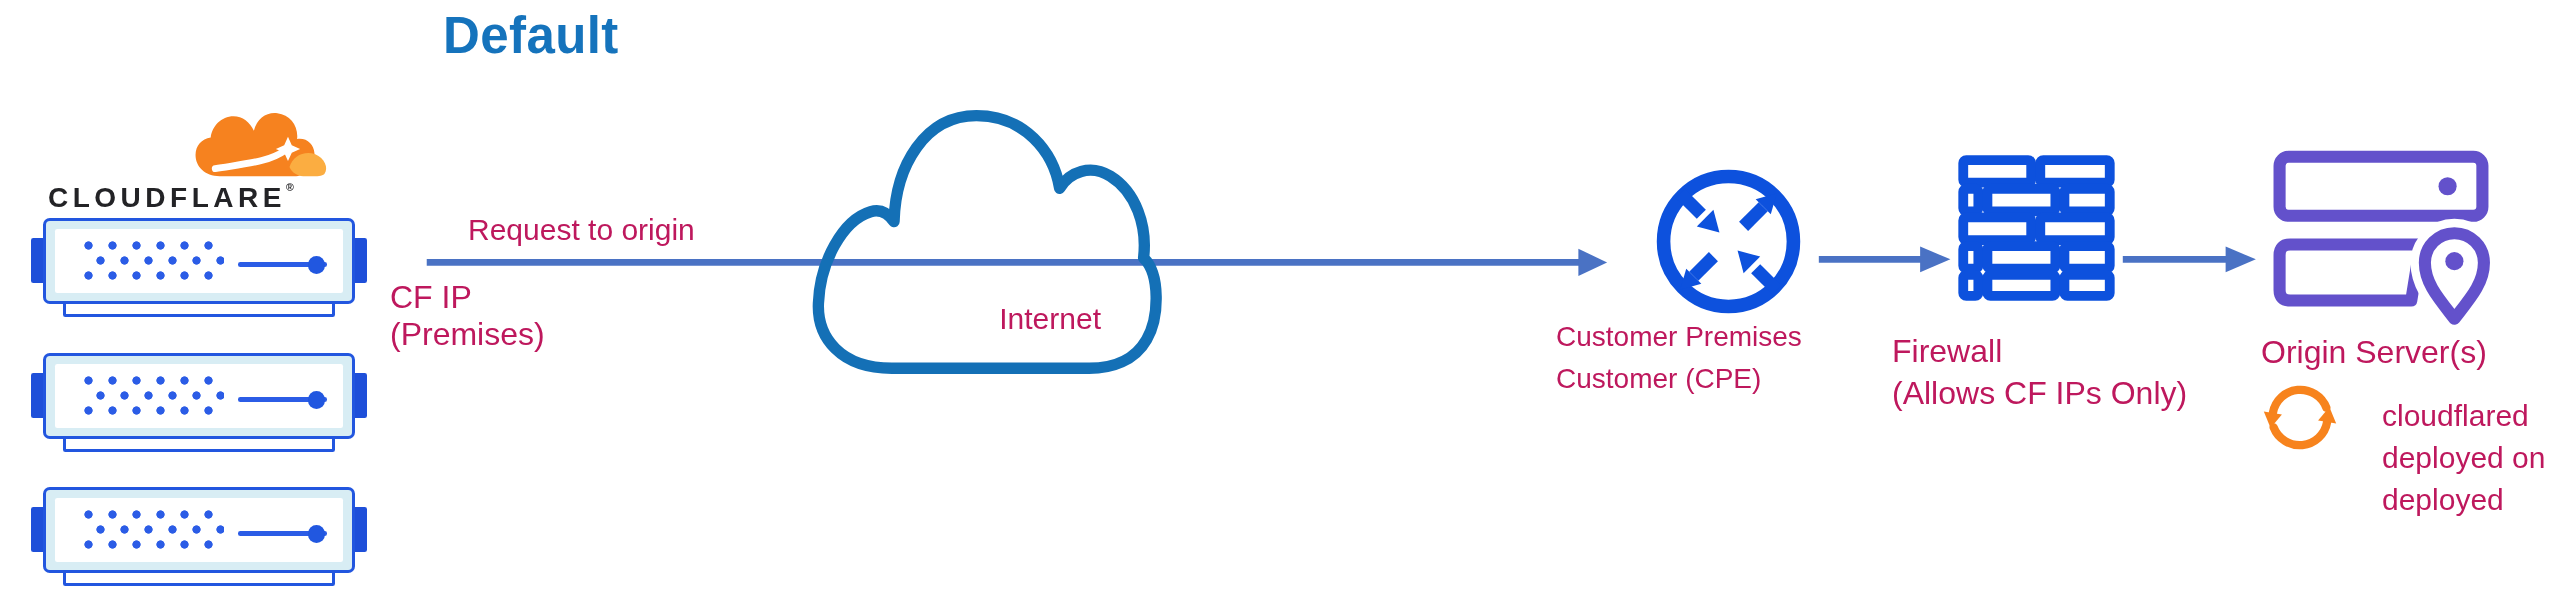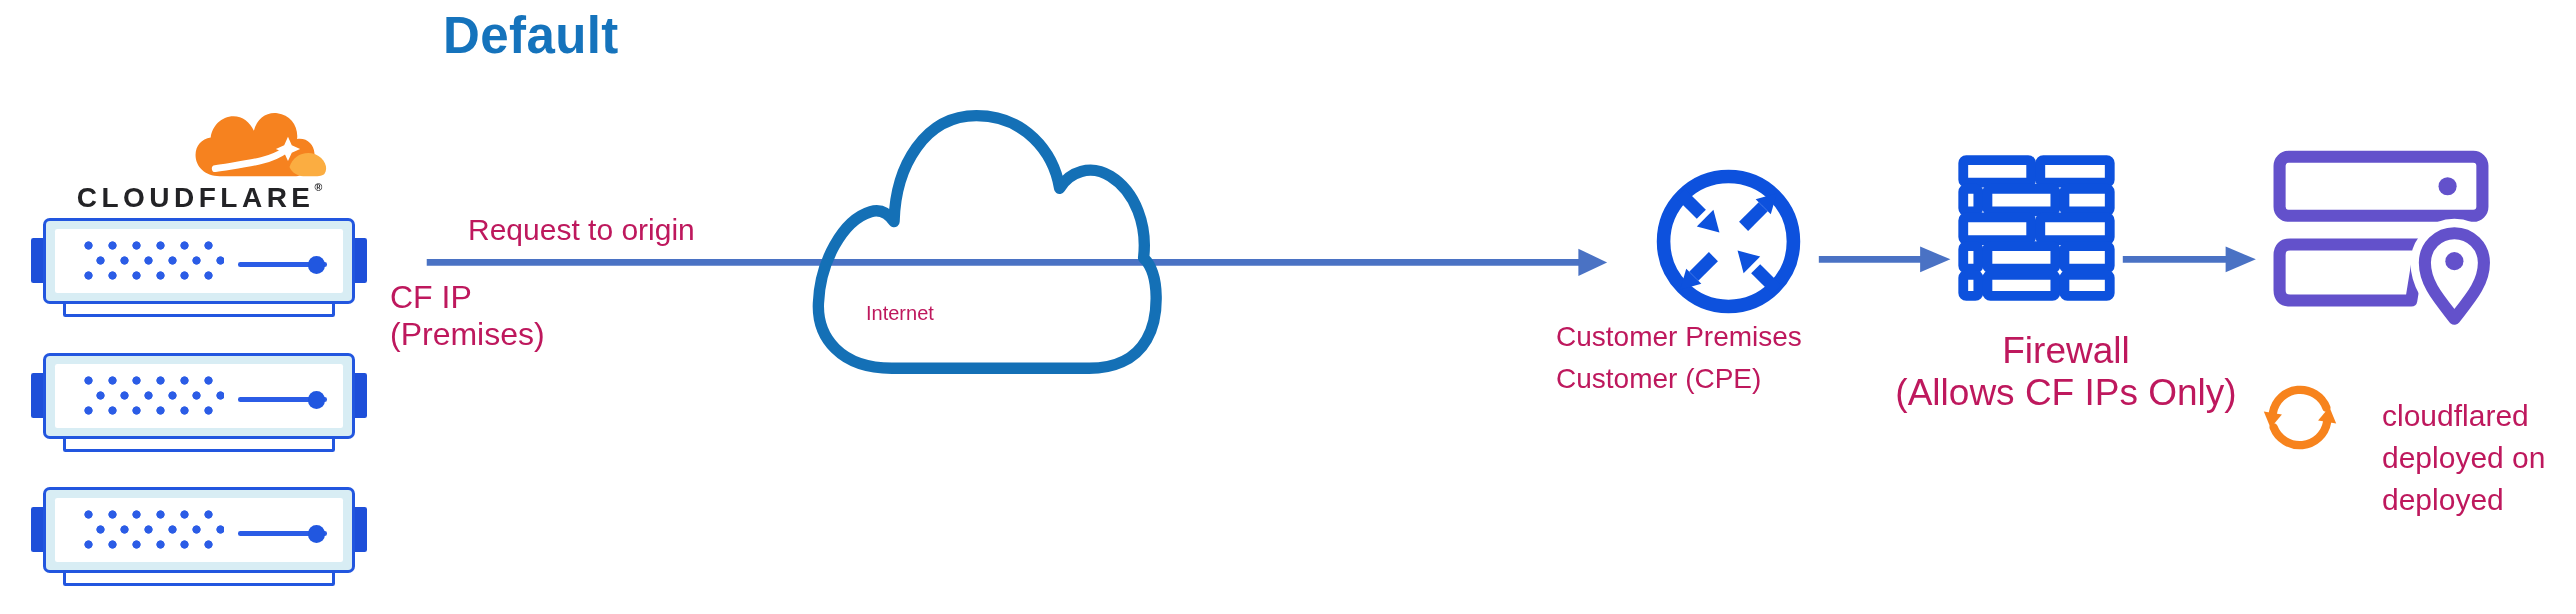--- a/index.html
+++ b/index.html
@@ -4,21 +4,21 @@
 <style>
   html,body{margin:0;padding:0;background:#ffffff;}
   #canvas{
     position:relative;width:2576px;height:614px;background:#ffffff;overflow:hidden;
     font-family:"Liberation Sans", sans-serif;
   }
   .abs{position:absolute;}
   .lbl{color:#be185d;white-space:nowrap;}
   #title{left:443px;top:6px;font-size:51px;font-weight:700;color:#1573bc;letter-spacing:0.4px;text-align:center;}
   #wordmark{left:48px;top:182px;width:303px;font-size:28px;font-weight:800;color:#232326;
-    letter-spacing:4.5px;white-space:nowrap;text-align:center;}
+    letter-spacing:4.5px;white-space:nowrap;}
   #wordmark .reg{font-size:10.6px;vertical-align:top;letter-spacing:0;position:relative;top:-1.5px;}
   
   #connectors{left:0;top:0;}
   
   .server{position:absolute;left:43px;width:312px;height:86px;}
   .server .tab{position:absolute;width:13.6px;height:45px;top:19.7px;background:#1e4fd9;border-radius:2.3px;z-index:0;}
   .server .tab.l{left:-12px;} .server .tab.r{right:-12px;}
   .server .tray{position:absolute;left:19.7px;right:19.7px;top:80px;height:13px;background:#fff;
     border:3px solid #2256df;border-radius:2.3px;z-index:0;}
   .server .body{position:absolute;left:0;top:0;right:0;bottom:0;background:#d8edf4;
@@ -27,23 +27,23 @@
   .server .dots{position:absolute;left:29px;top:12px;width:140px;height:42px;
     background-image:
       radial-gradient(circle at 4.5px 4.5px, #2b5ce6 3.8px, rgba(43,92,230,0) 4.5px),
       radial-gradient(circle at 4.5px 4.5px, #2b5ce6 3.8px, rgba(43,92,230,0) 4.5px);
     background-size:24px 30px,24px 30px;
     background-position:0 0,12px 15px;background-repeat:repeat;}
   .server .sline{position:absolute;left:183px;top:33px;width:89px;height:4.5px;background:#2b5ce6;border-radius:2.3px;}
   .server .sdot{position:absolute;right:18px;top:27px;width:17.4px;height:17.4px;border-radius:50%;background:#2157e0;}
   #lbl-request{left:468px;top:213px;font-size:30px;}
   #lbl-cfip{left:390px;top:279px;font-size:32px;line-height:37px;}
-  #lbl-internet{left:866px;top:302px;width:235px;text-align:left;font-size:20px;}
+  #lbl-internet{left:866px;top:302px;width:235px;text-align:right;font-size:30px;}
   #lbl-cpe{left:1556px;top:316px;font-size:28px;line-height:42px;}
-  #lbl-firewall{left:1892px;top:330px;width:348px;text-align:center;font-size:37px;line-height:42px;}
+  #lbl-firewall{left:1892px;top:330px;width:348px;text-align:left;font-size:32px;line-height:42px;}
   #lbl-origin{left:2261px;top:334px;font-size:32px;}
   #lbl-note{left:2352px;top:395px;font-size:30px;line-height:42px;margin-left:30px;}
 </style>
 </head>
 <body>
 
 <div id="canvas">
 
   <svg id="connectors" class="abs" width="2576" height="614" viewBox="0 0 3404 812">
 
@@ -169,20 +169,21 @@
   <svg class="abs" style="left:2272px;top:149px;" width="221" height="182" viewBox="0 0 292 240">
     <g stroke="#6351cb" stroke-width="16" fill="#ffffff" stroke-linejoin="round">
       <rect x="10" y="10" width="268" height="78" rx="12"></rect>
       <path d="M 24 126 L 196 126 L 184 200 L 24 200 Q 10 200 10 186 L 10 140 Q 10 126 24 126 Z"></path>
     </g>
     <circle cx="232" cy="49" r="12" fill="#6351cb"></circle>
     <path d="M 241 224 C 220 197 202 177 202 150 A 39 39 0 1 1 280 150 C 280 177 262 197 241 224 Z" fill="#ffffff" stroke="#ffffff" stroke-width="38" stroke-linejoin="round"></path>
     <path d="M 241 224 C 220 197 202 177 202 150 A 39 39 0 1 1 280 150 C 280 177 262 197 241 224 Z" fill="#ffffff" stroke="#6351cb" stroke-width="16" stroke-linejoin="round"></path>
     <circle cx="241" cy="148" r="12" fill="#6351cb"></circle>
   </svg>
+  <div id="lbl-origin" class="abs lbl">Origin Server(s)</div>
 
   <svg class="abs" style="left:2254px;top:381px;" width="95" height="76" viewBox="0 0 126 100">
     <g stroke="#f7831d" stroke-width="11" fill="none" stroke-linecap="round">
       <path d="M 96 35 A 37 37 0 0 0 25 42"></path>
       <path d="M 26 61 A 37 37 0 0 0 97 54"></path>
     </g>
     <polygon points="22,62 37,44 13,40" fill="#f7831d"></polygon>
     <polygon points="100,34 109,56 85,52" fill="#f7831d"></polygon>
   </svg>
   <div id="lbl-note" class="abs lbl">

